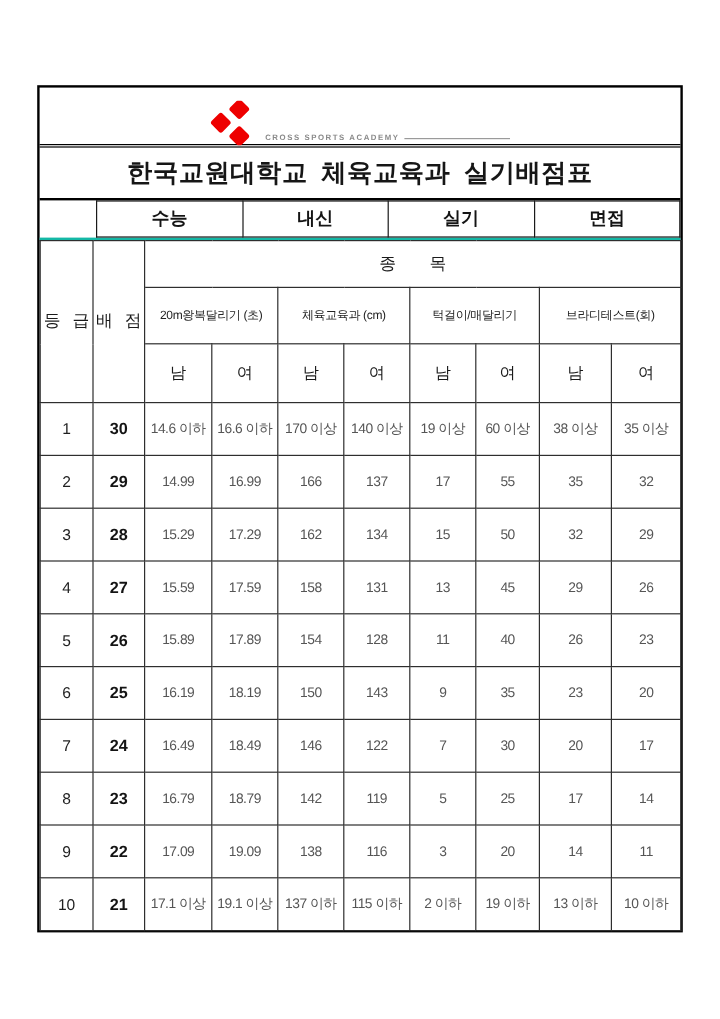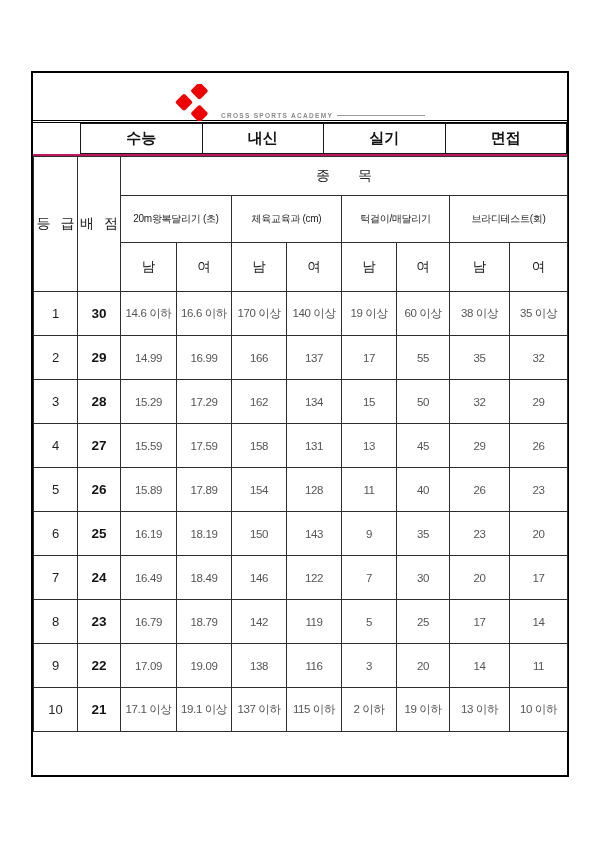--- a/index.html
+++ b/index.html
@@ -47,21 +47,21 @@
     height:42px;
     border-bottom:2px solid #000;
     display:flex;align-items:center;justify-content:center;
   }
   .page-title{
     font-size:21px;font-weight:bold;color:#161616;
     letter-spacing:0.5px;word-spacing:5px;
   }
 
   
-  .admission-section{border-bottom:2px solid #be185d;padding-left:47px;}
+  .admission-section{border-bottom:2px solid #14b8a6;padding-left:47px;}
   .admission-table{
     width:100%;border-collapse:collapse;table-layout:fixed;
   }
   .admission-table td{
     border:1px solid #1a1a1a;
     text-align:center;vertical-align:middle;
     height:27px;
   }
   .adm-hdr{font-size:15px;font-weight:bold;color:#141414;word-spacing:2px;}
   .adm-val{font-size:16px;font-weight:500;color:#1b1b1b;}
@@ -103,20 +103,23 @@
       </svg>
       <div class="logo-right">
         <div class="academy-row">
           <span class="academy-label">CROSS SPORTS ACADEMY</span>
           <span class="academy-line"></span>
         </div>
       </div>
     </div>
   </div>
 
+  <div class="title-section">
+    <div class="page-title">한국교원대학교 체육교육과 실기배점표</div>
+  </div>
 
   <div class="admission-section">
     <table class="admission-table">
       <colgroup>
           <col style="width:25%">
           <col style="width:25%">
           <col style="width:25%">
           <col style="width:25%">
         </colgroup>
       <tbody>

